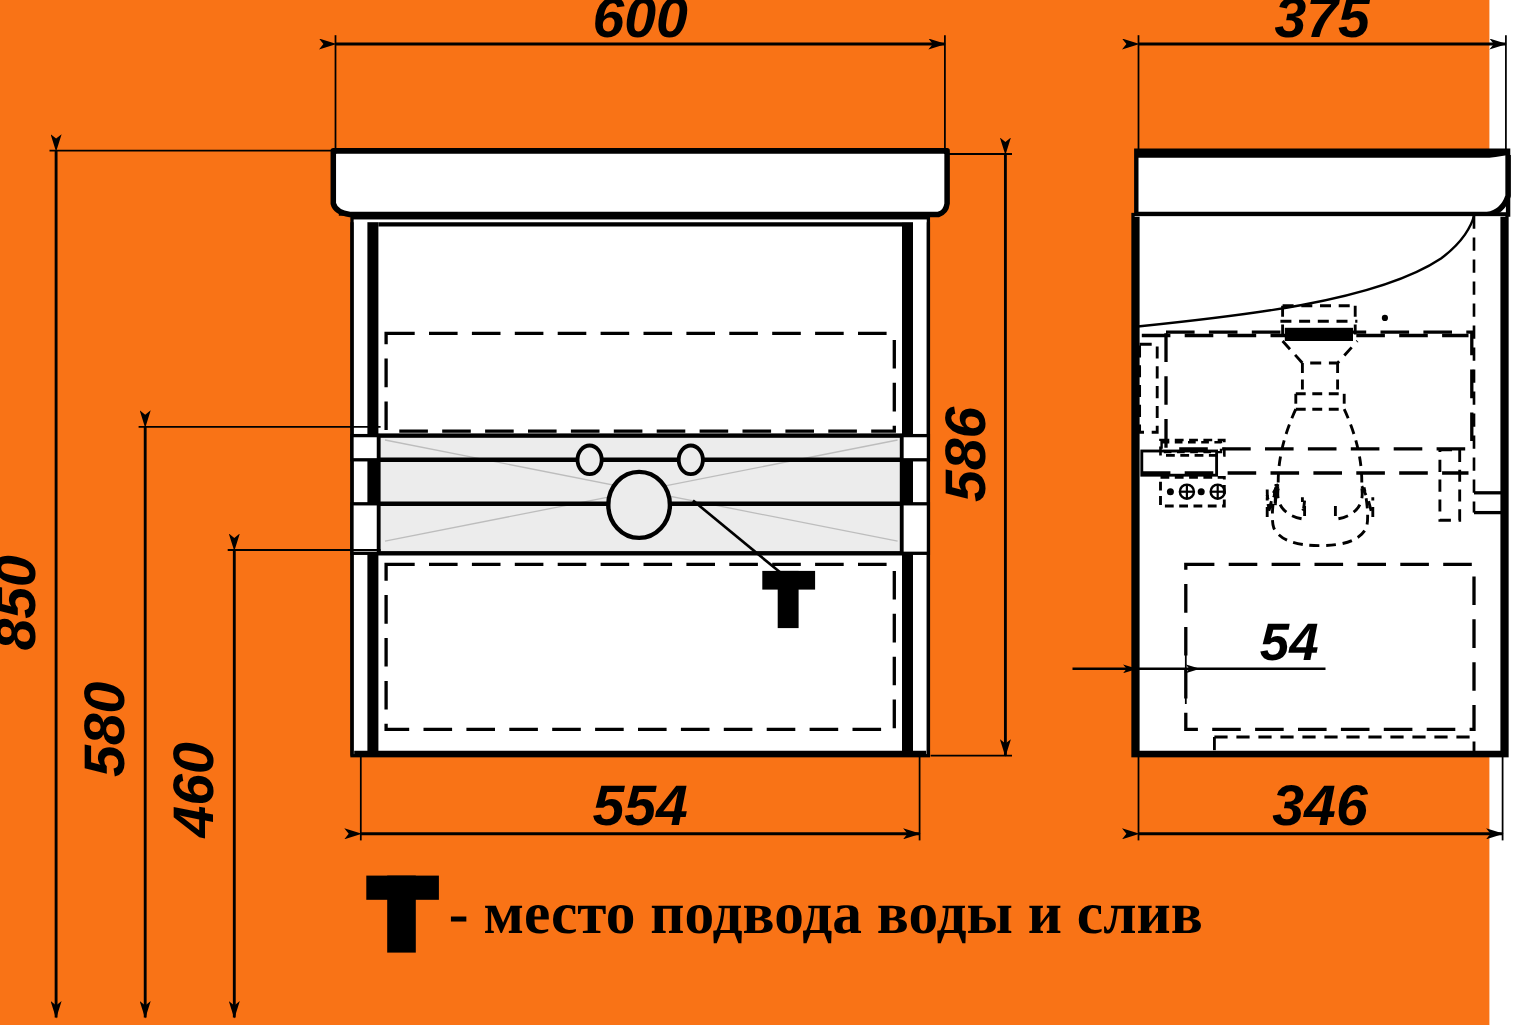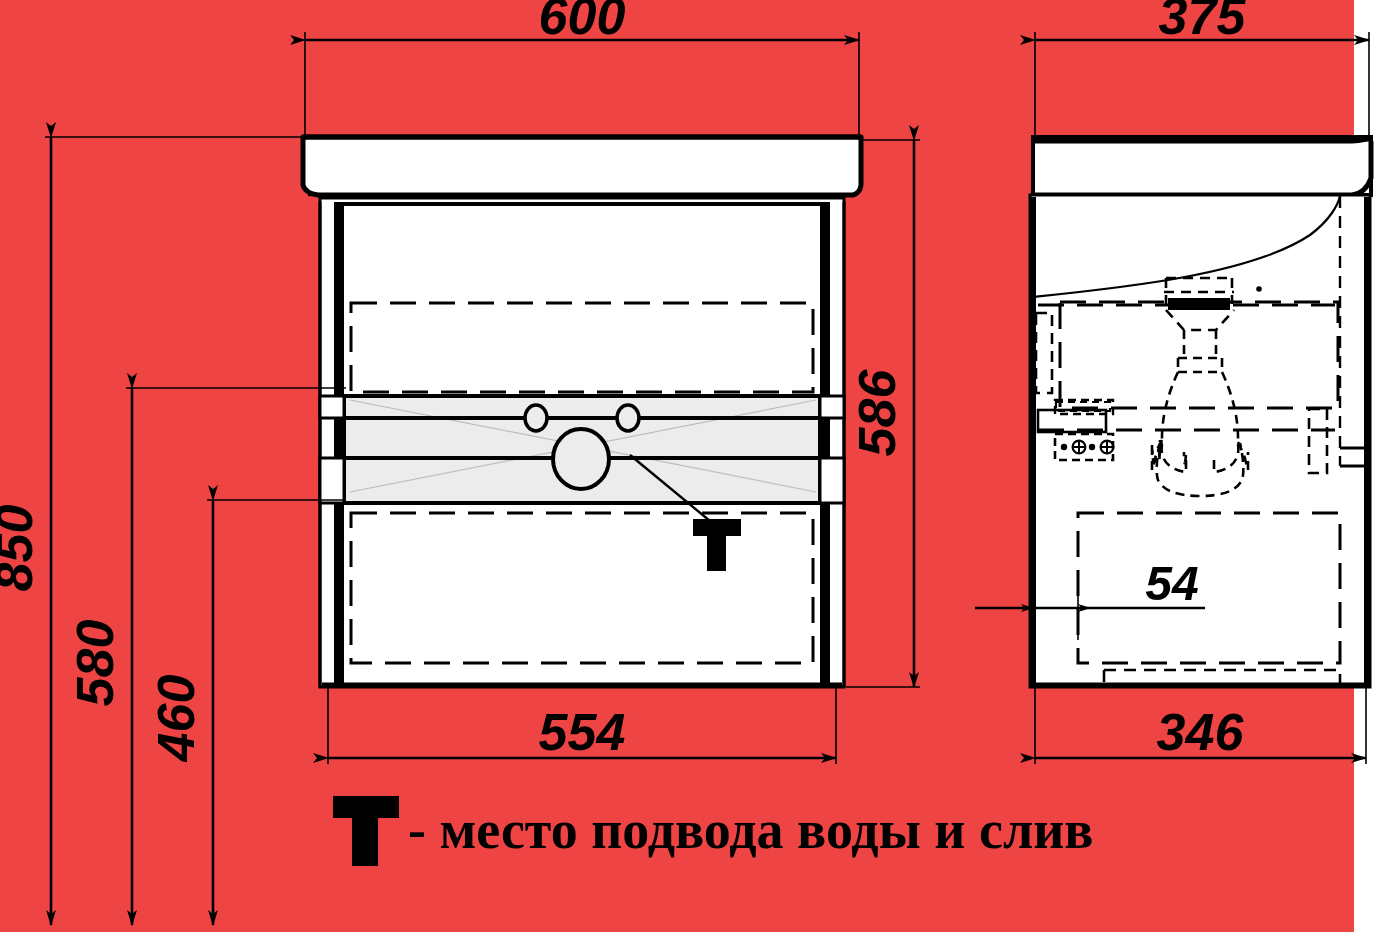--- a/index.html
+++ b/index.html
@@ -1,17 +1,17 @@
 <!DOCTYPE html>
 <html><head>
 <meta charset="utf-8">
 <style>
   html,body{margin:0;padding:0;background:#ffffff;}
   body{width:1389px;height:932px;overflow:hidden;font-family:"Liberation Serif",serif;}
-  #stage{position:relative;width:1354px;height:932px;background:#ef4444;}
+  #stage{position:relative;width:1354px;height:932px;background:#f97316;}
   svg{display:block;}
   .dimtxt{font-family:"Liberation Sans",sans-serif;font-style:italic;font-weight:bold;fill:#000;}
   .legend{font-family:"Liberation Serif",serif;font-weight:bold;fill:#000;}
 </style>
 </head>
 <body>
 
 <div id="stage">
 
   <svg width="1389" height="932" viewBox="0 0 1389 932">

